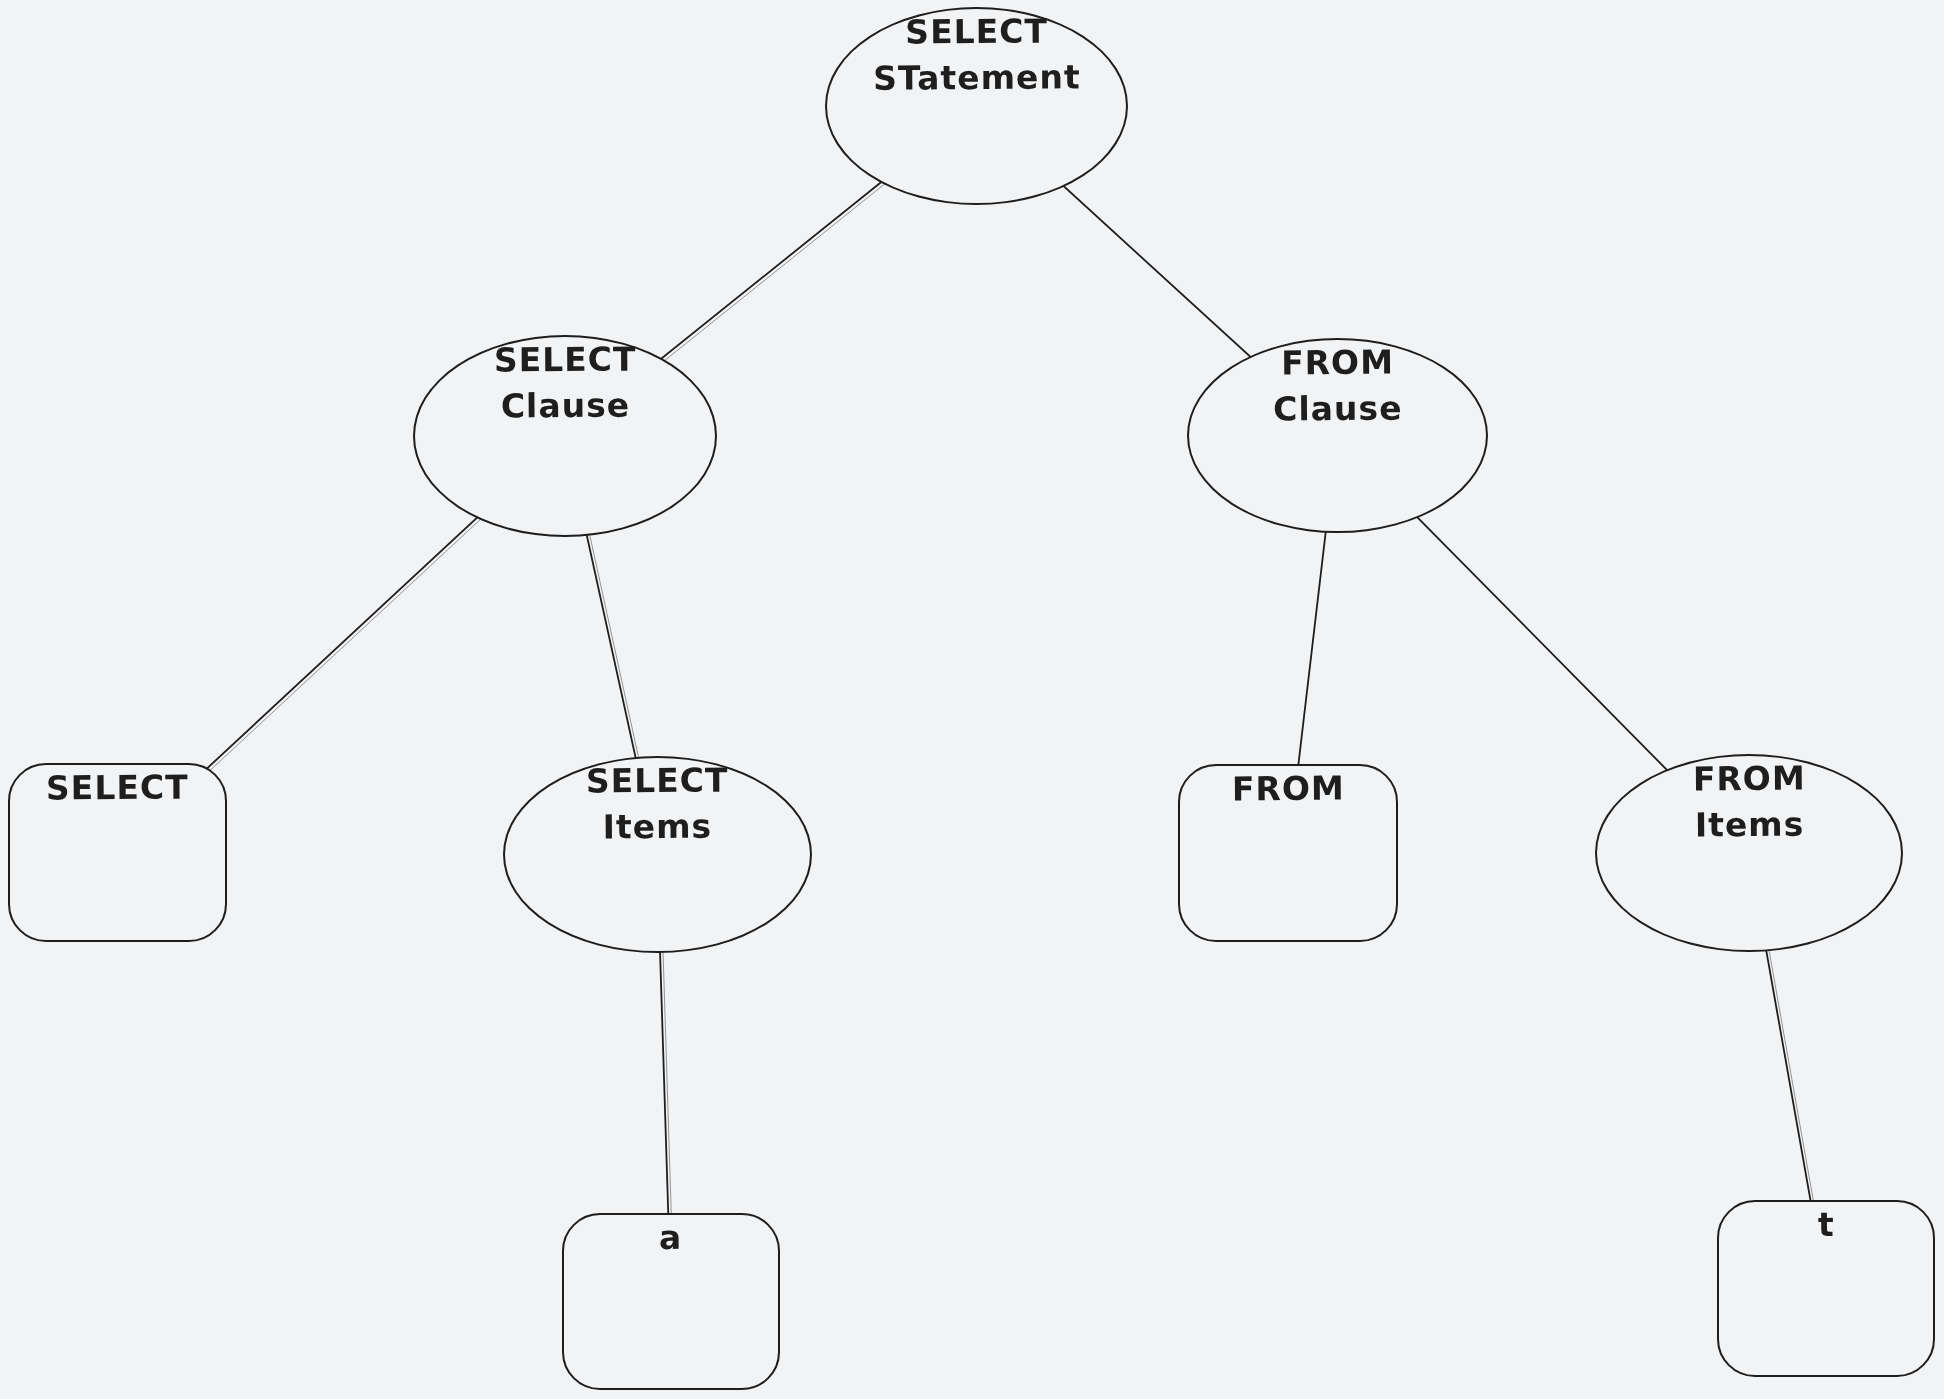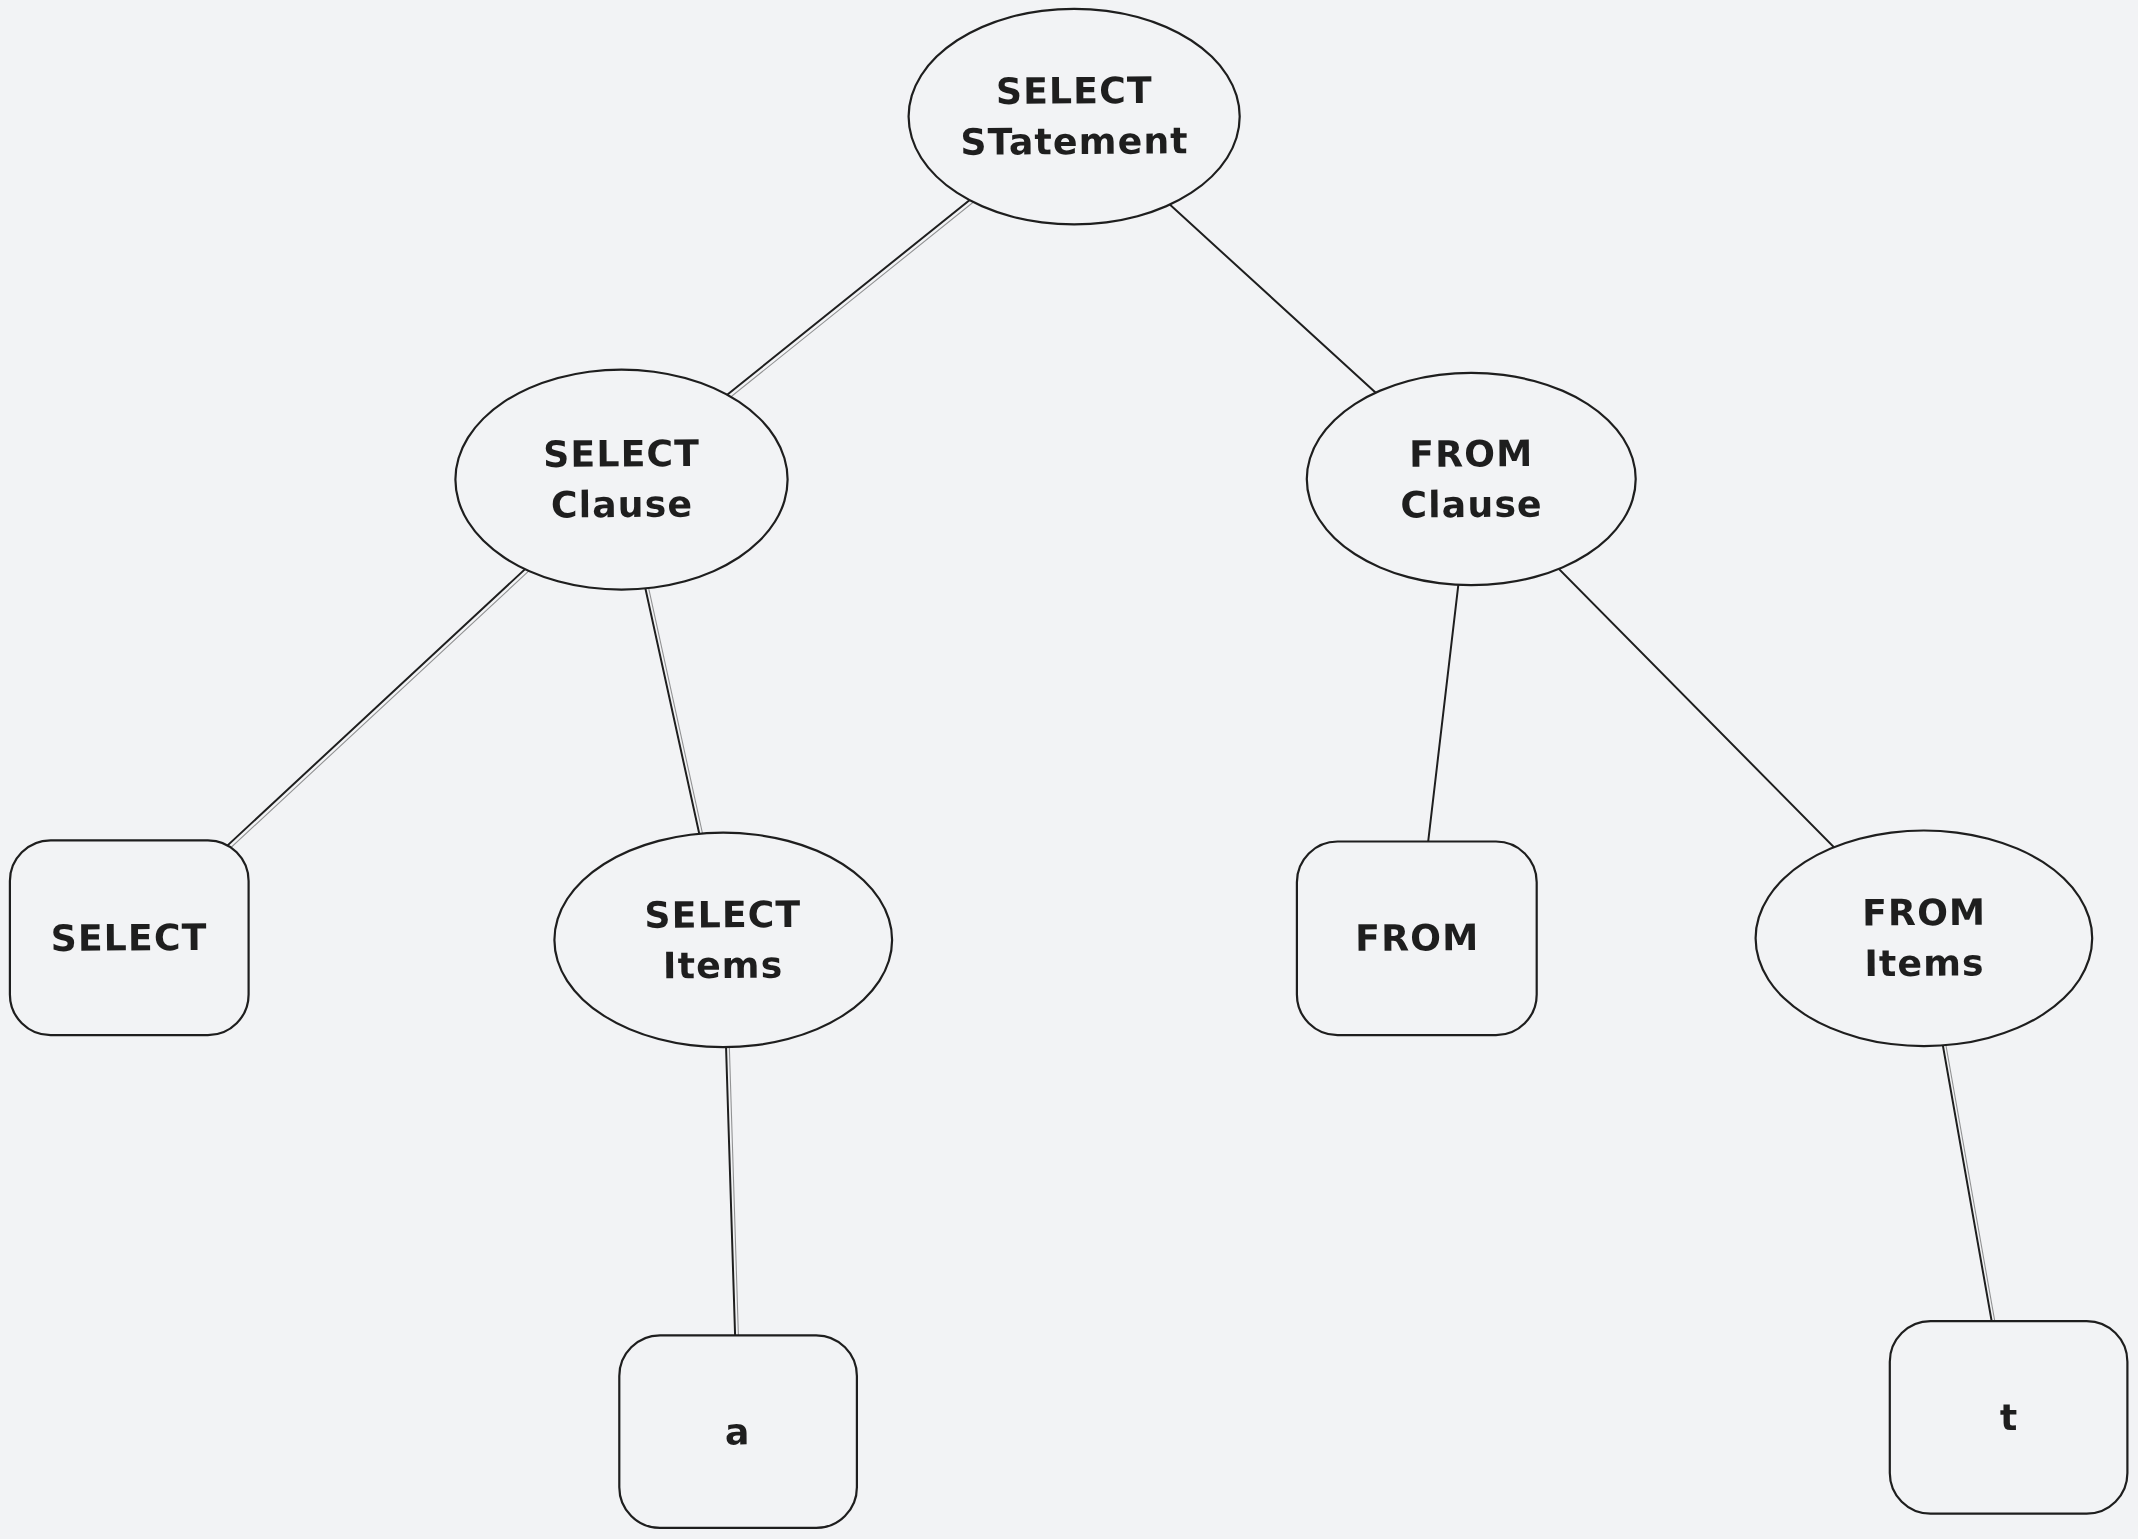--- a/index.html
+++ b/index.html
@@ -35,21 +35,21 @@
   .edges line.echo {
     stroke-width: 1;
     opacity: 0.45;
   }
   .node {
     position: absolute;
     z-index: 1;
     background: var(--background);
     border: 2.2px solid var(--stroke);
     display: flex;
-    align-items: center;
+    align-items: flex-start;
     justify-content: center;
     text-align: center;
     color: var(--stroke);
     font-size: 33px;
     font-weight: bold;
     letter-spacing: 1px;
     line-height: 1.38;
   }
   .node .label {
     white-space: pre-line;

